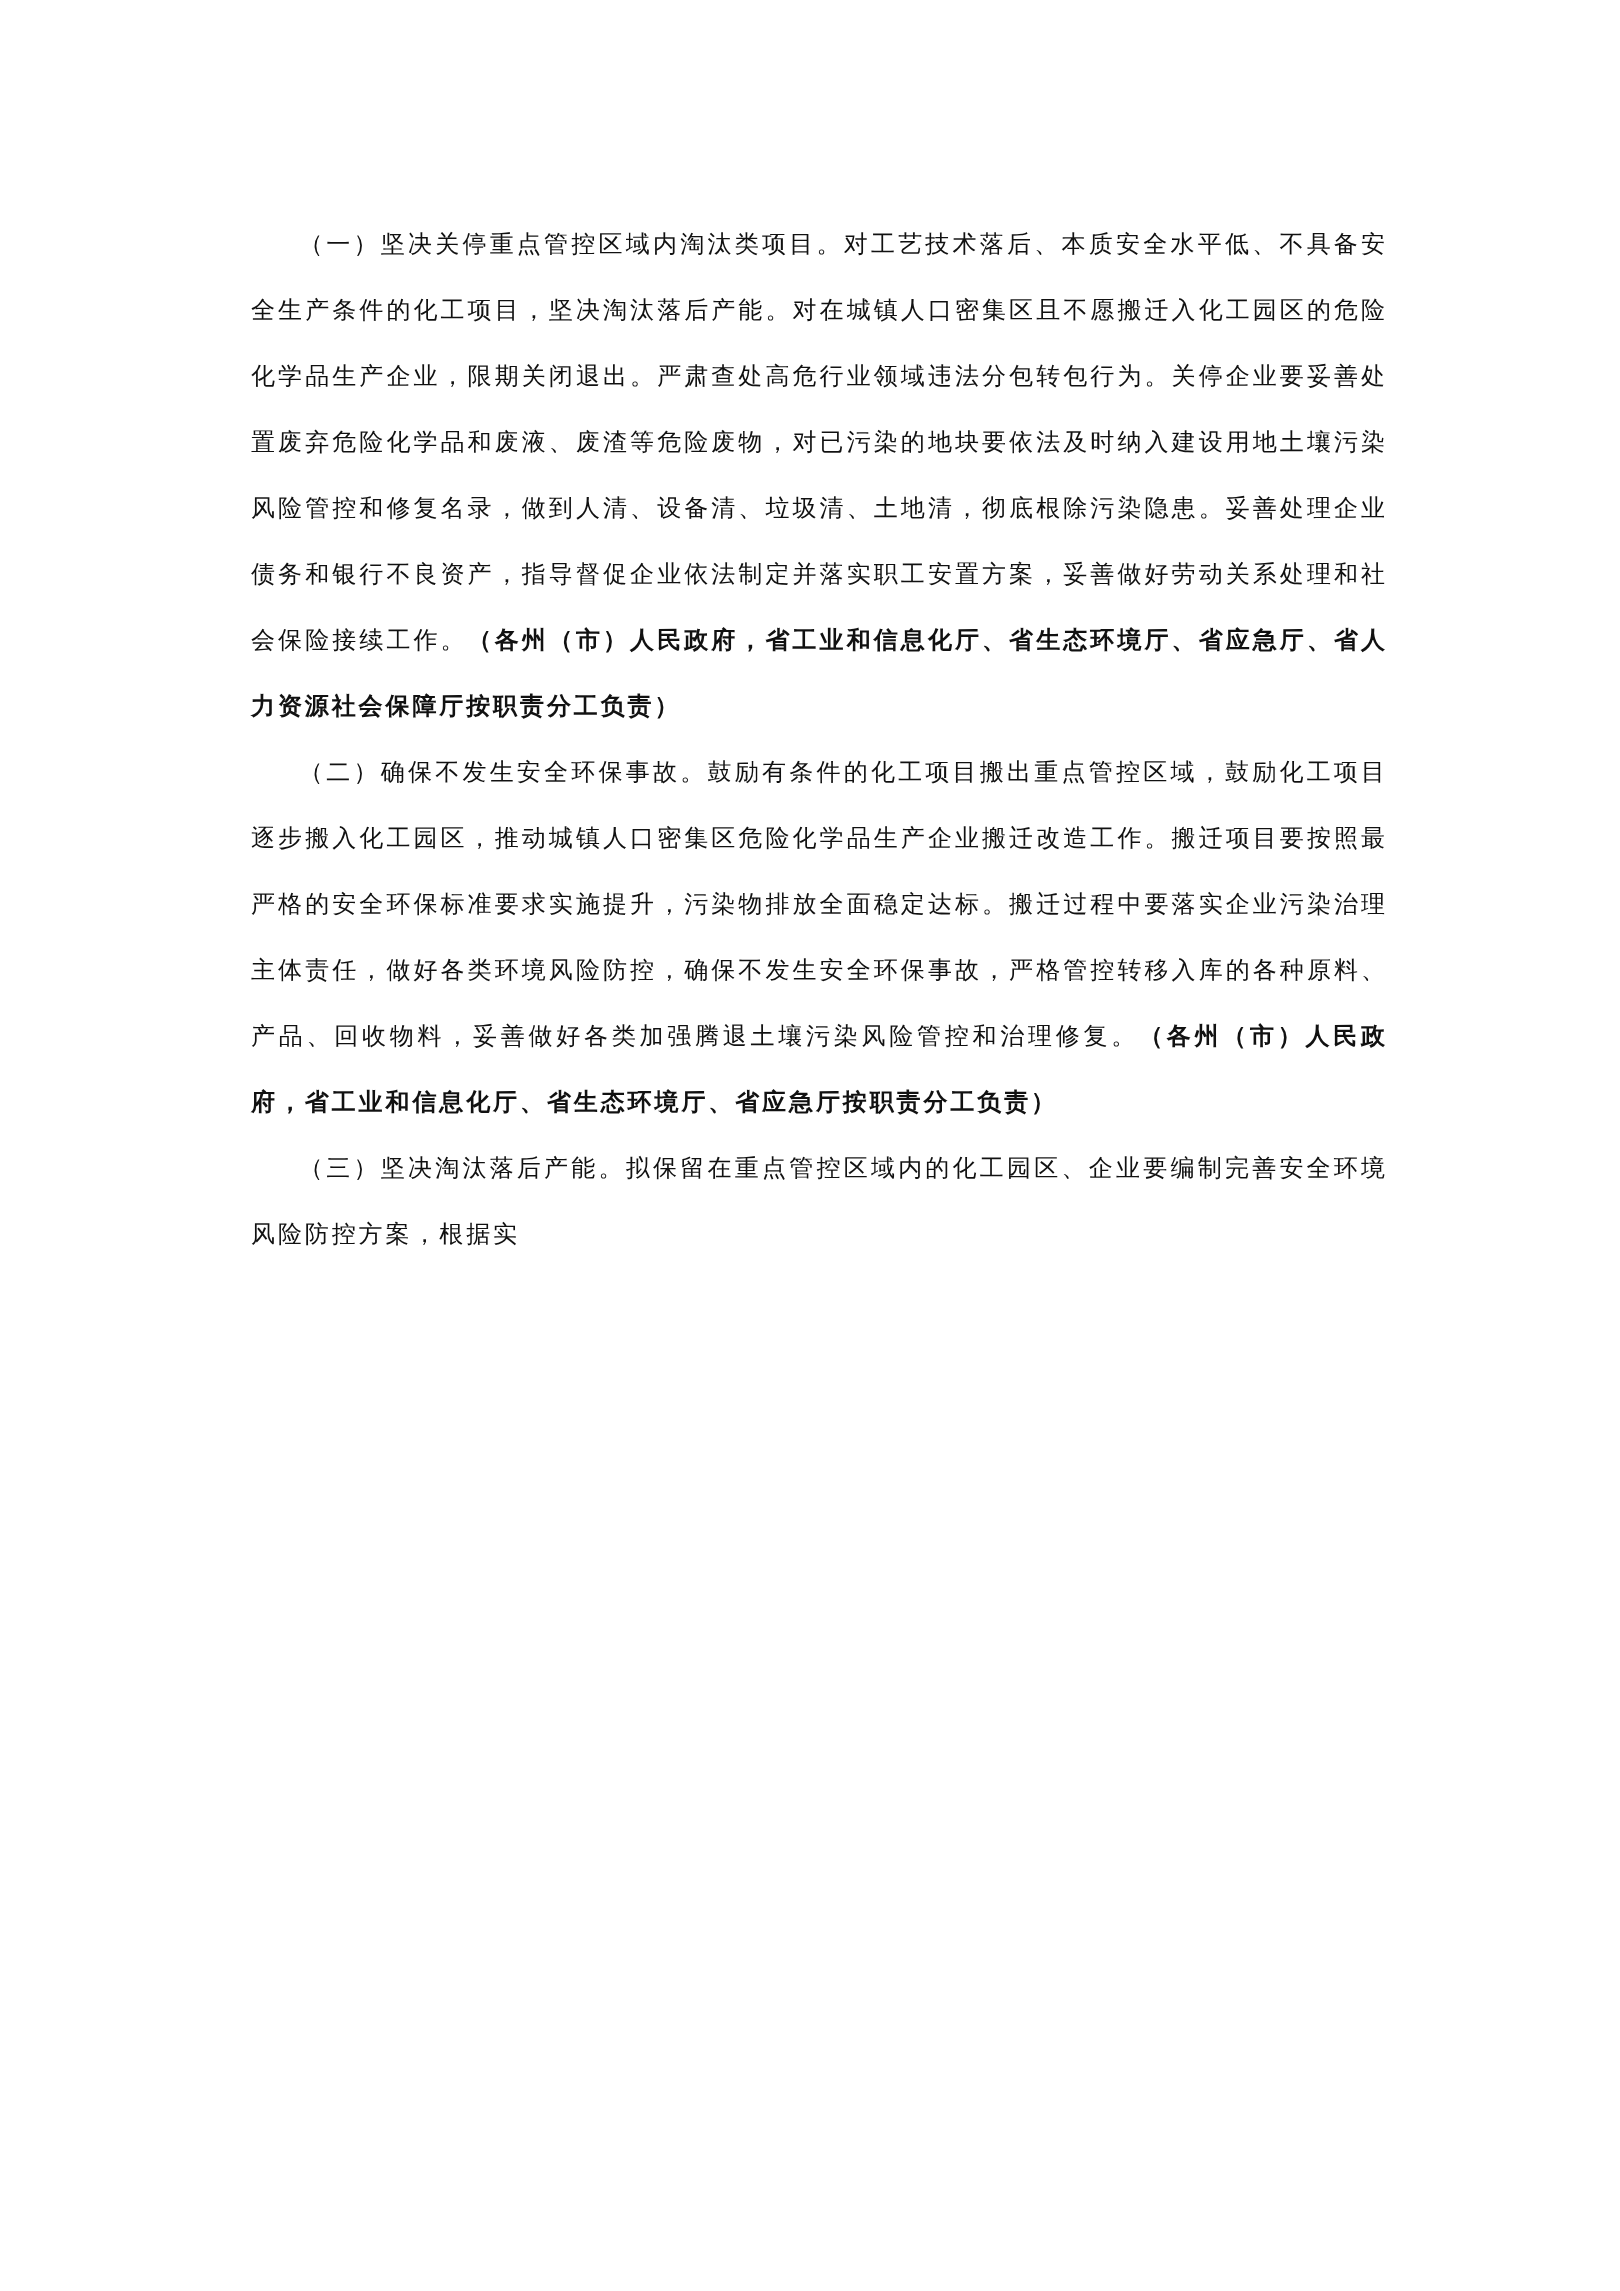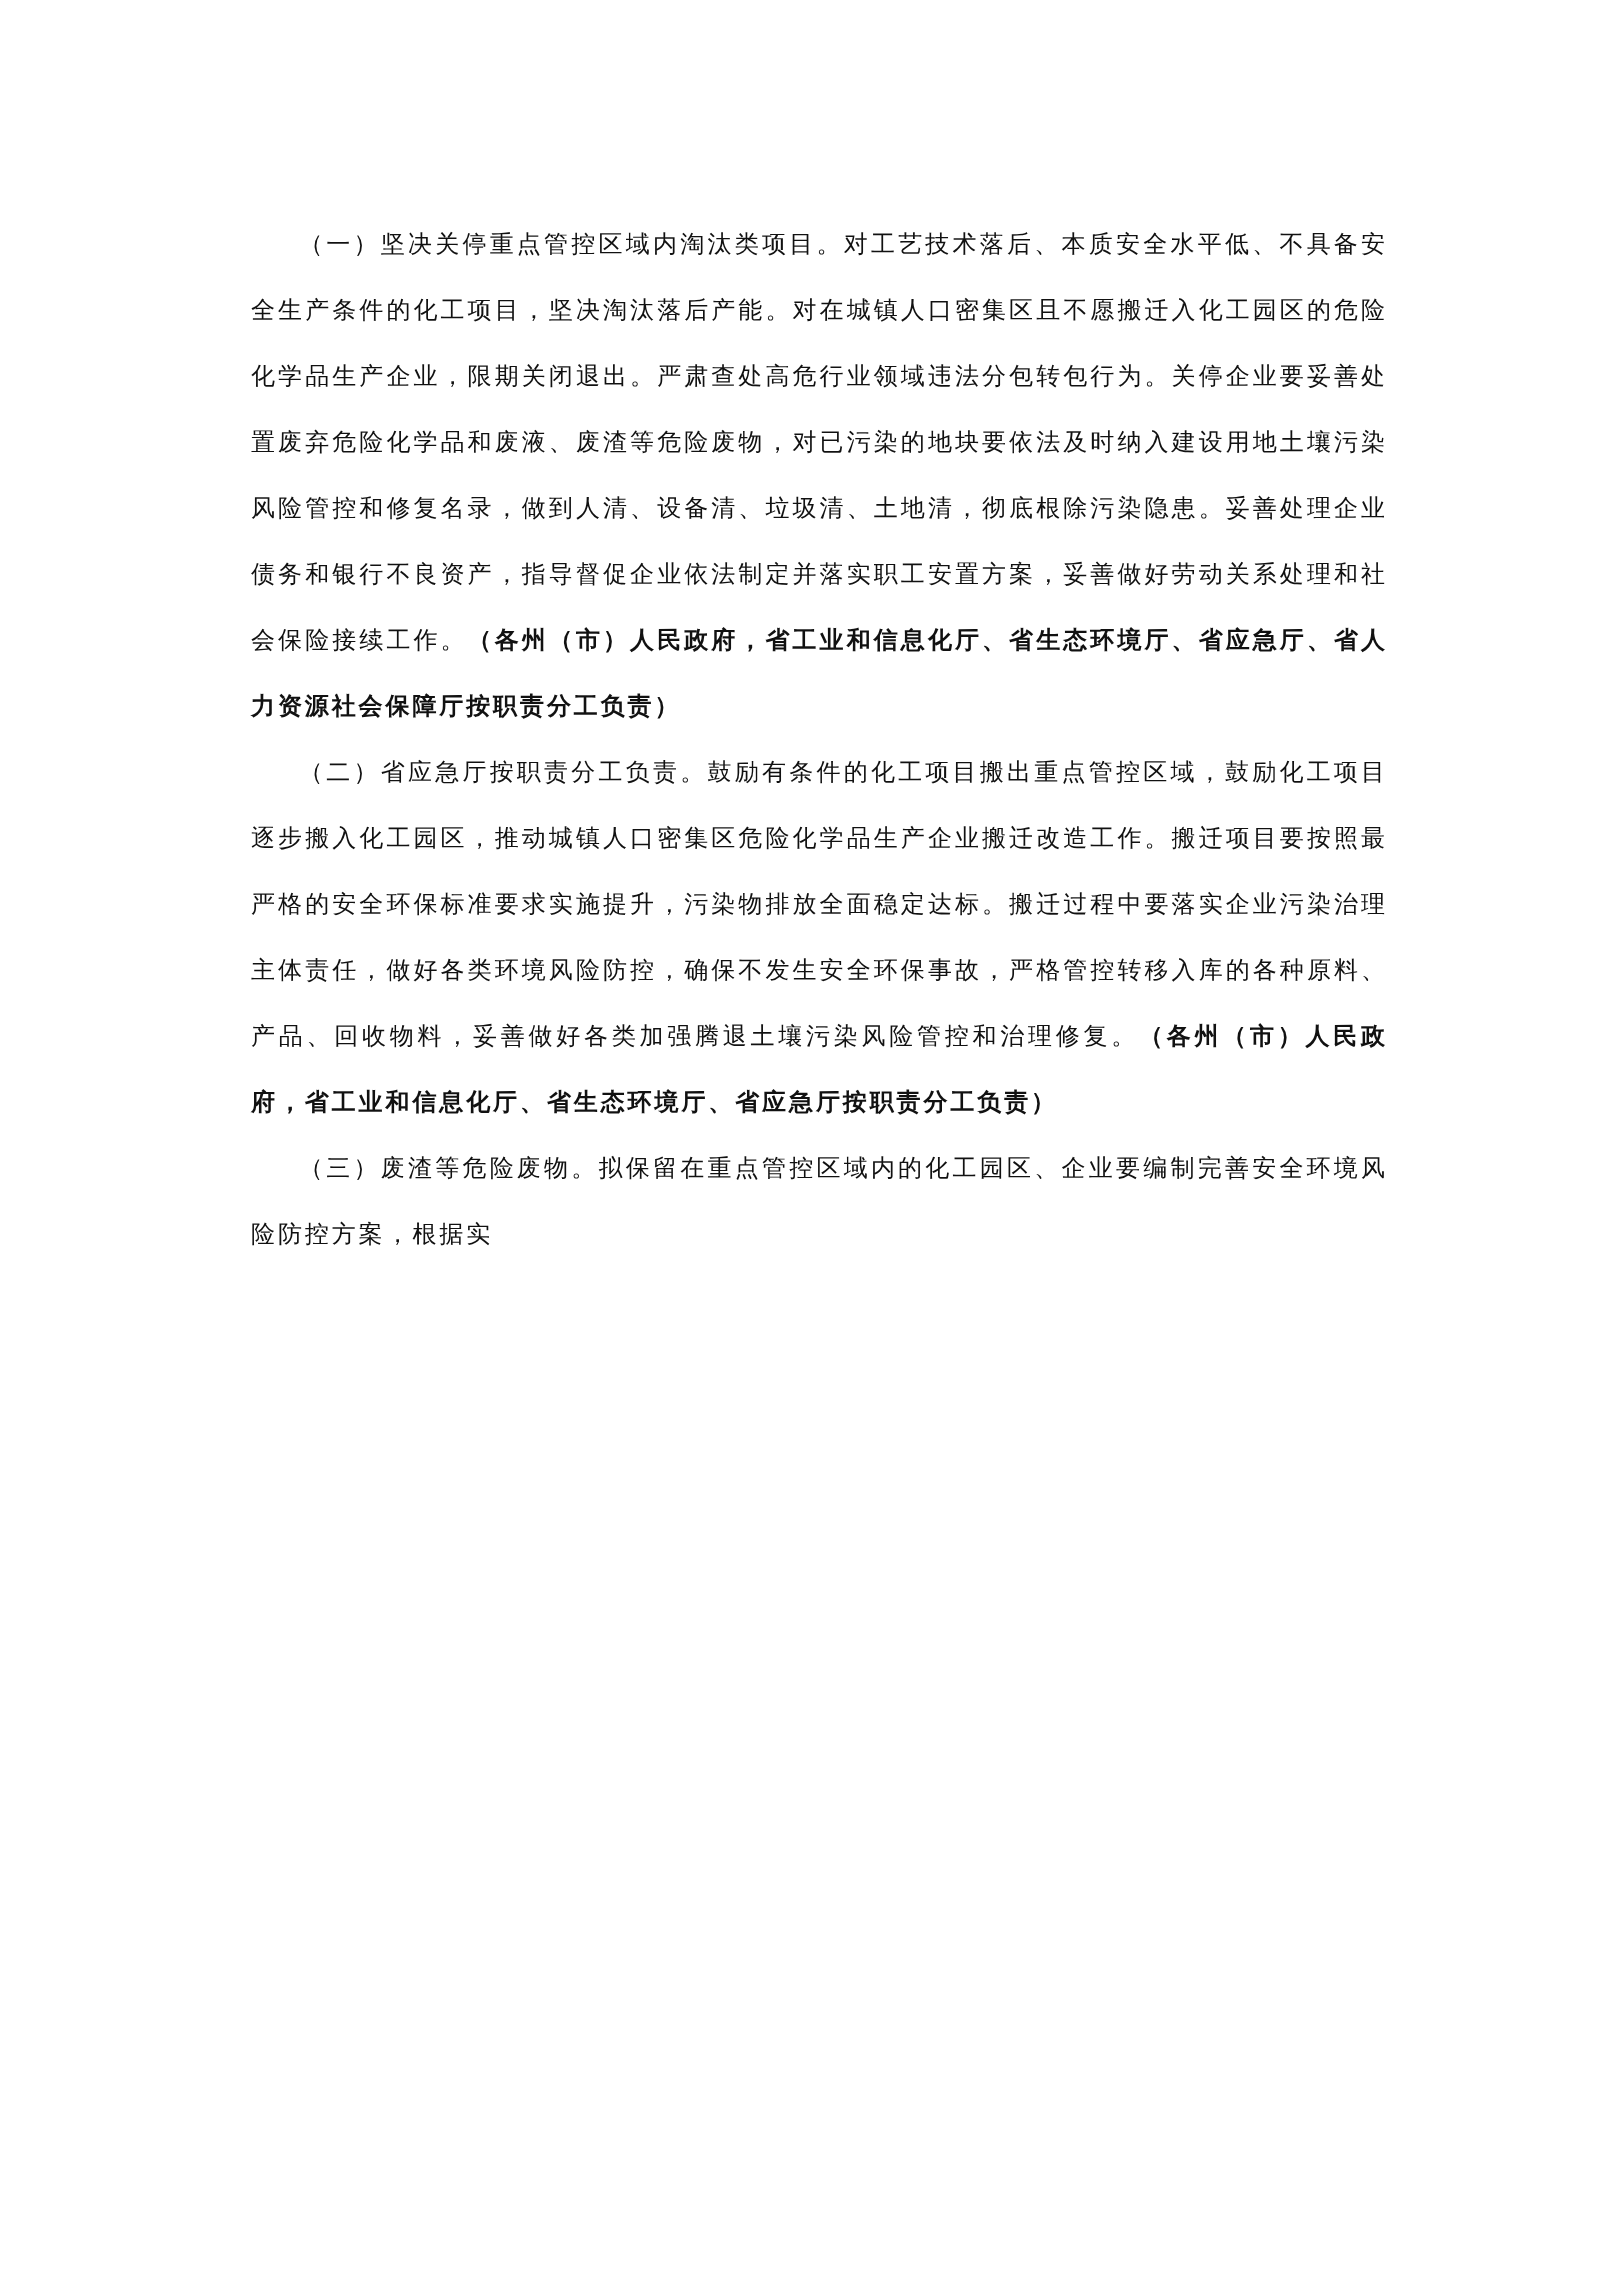--- a/index.html
+++ b/index.html
@@ -22,16 +22,16 @@
     text-justify: inter-character;
   }
   .heading { font-weight: normal; }
   .resp { font-weight: bold; }
 </style>
 </head>
 <body>
 
 <div class="page">
   <p class="para"><span class="heading">（一）坚决关停重点管控区域内淘汰类项目。</span><span>对工艺技术落后、本质安全水平低、不具备安全生产条件的化工项目，坚决淘汰落后产能。对在城镇人口密集区且不愿搬迁入化工园区的危险化学品生产企业，限期关闭退出。严肃查处高危行业领域违法分包转包行为。关停企业要妥善处置废弃危险化学品和废液、废渣等危险废物，对已污染的地块要依法及时纳入建设用地土壤污染风险管控和修复名录，做到人清、设备清、垃圾清、土地清，彻底根除污染隐患。妥善处理企业债务和银行不良资产，指导督促企业依法制定并落实职工安置方案，妥善做好劳动关系处理和社会保险接续工作。</span><span class="resp">（各州（市）人民政府，省工业和信息化厅、省生态环境厅、省应急厅、省人力资源社会保障厅按职责分工负责）</span></p>
-  <p class="para"><span class="heading">（二）省应急厅按职责分工负责。</span><span>鼓励有条件的化工项目搬出重点管控区域，鼓励化工项目逐步搬入化工园区，推动城镇人口密集区危险化学品生产企业搬迁改造工作。搬迁项目要按照最严格的安全环保标准要求实施提升，污染物排放全面稳定达标。搬迁过程中要落实企业污染治理主体责任，做好各类环境风险防控，确保不发生安全环保事故，严格管控转移入库的各种原料、产品、回收物料，妥善做好各类加强腾退土壤污染风险管控和治理修复。</span><span class="resp">（各州（市）人民政府，省工业和信息化厅、省生态环境厅、省应急厅按职责分工负责）</span></p>
-  <p class="para"><span class="heading">（三）废渣等危险废物。</span><span>拟保留在重点管控区域内的化工园区、企业要编制完善安全环境风险防控方案，根据实</span></p>
+  <p class="para"><span class="heading">（二）确保不发生安全环保事故。</span><span>鼓励有条件的化工项目搬出重点管控区域，鼓励化工项目逐步搬入化工园区，推动城镇人口密集区危险化学品生产企业搬迁改造工作。搬迁项目要按照最严格的安全环保标准要求实施提升，污染物排放全面稳定达标。搬迁过程中要落实企业污染治理主体责任，做好各类环境风险防控，确保不发生安全环保事故，严格管控转移入库的各种原料、产品、回收物料，妥善做好各类加强腾退土壤污染风险管控和治理修复。</span><span class="resp">（各州（市）人民政府，省工业和信息化厅、省生态环境厅、省应急厅按职责分工负责）</span></p>
+  <p class="para"><span class="heading">（三）坚决淘汰落后产能。</span><span>拟保留在重点管控区域内的化工园区、企业要编制完善安全环境风险防控方案，根据实</span></p>
 </div>
 
 
 </body></html>

